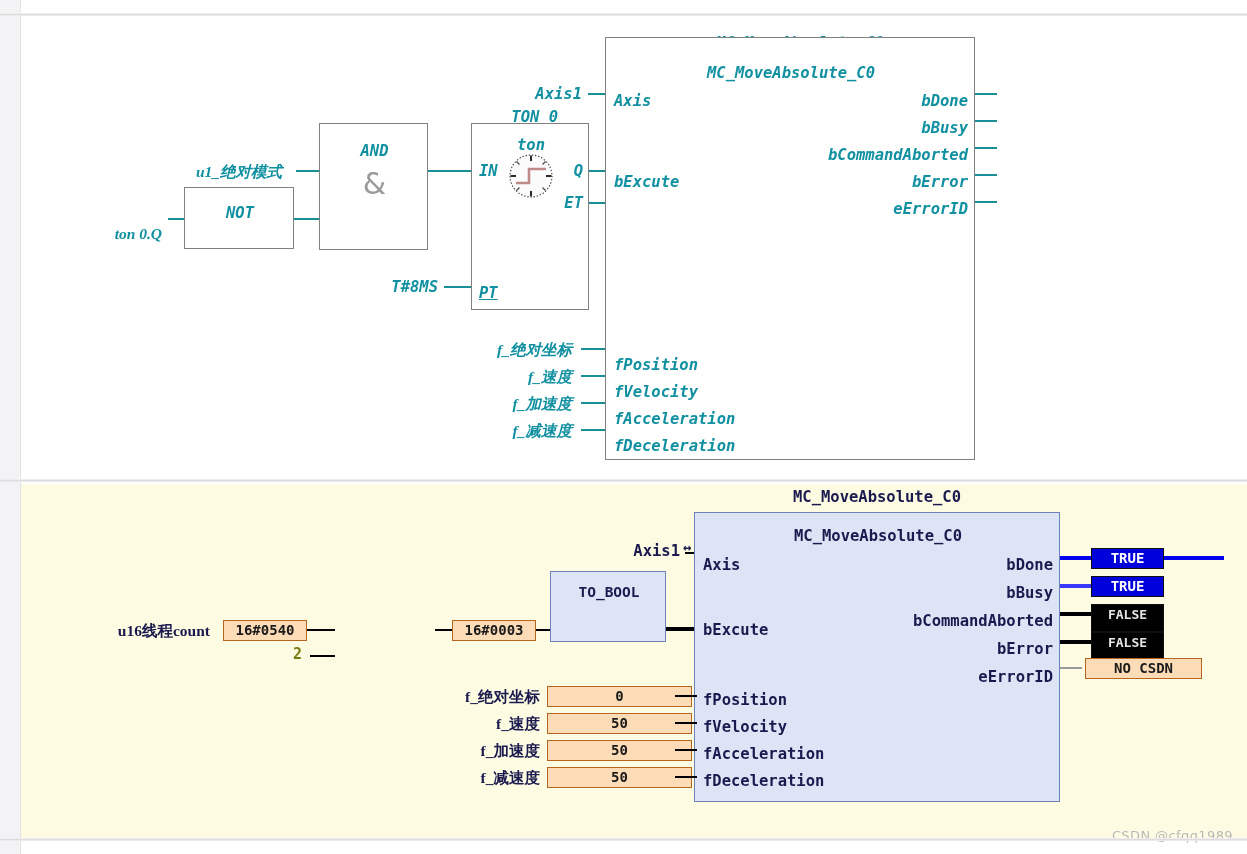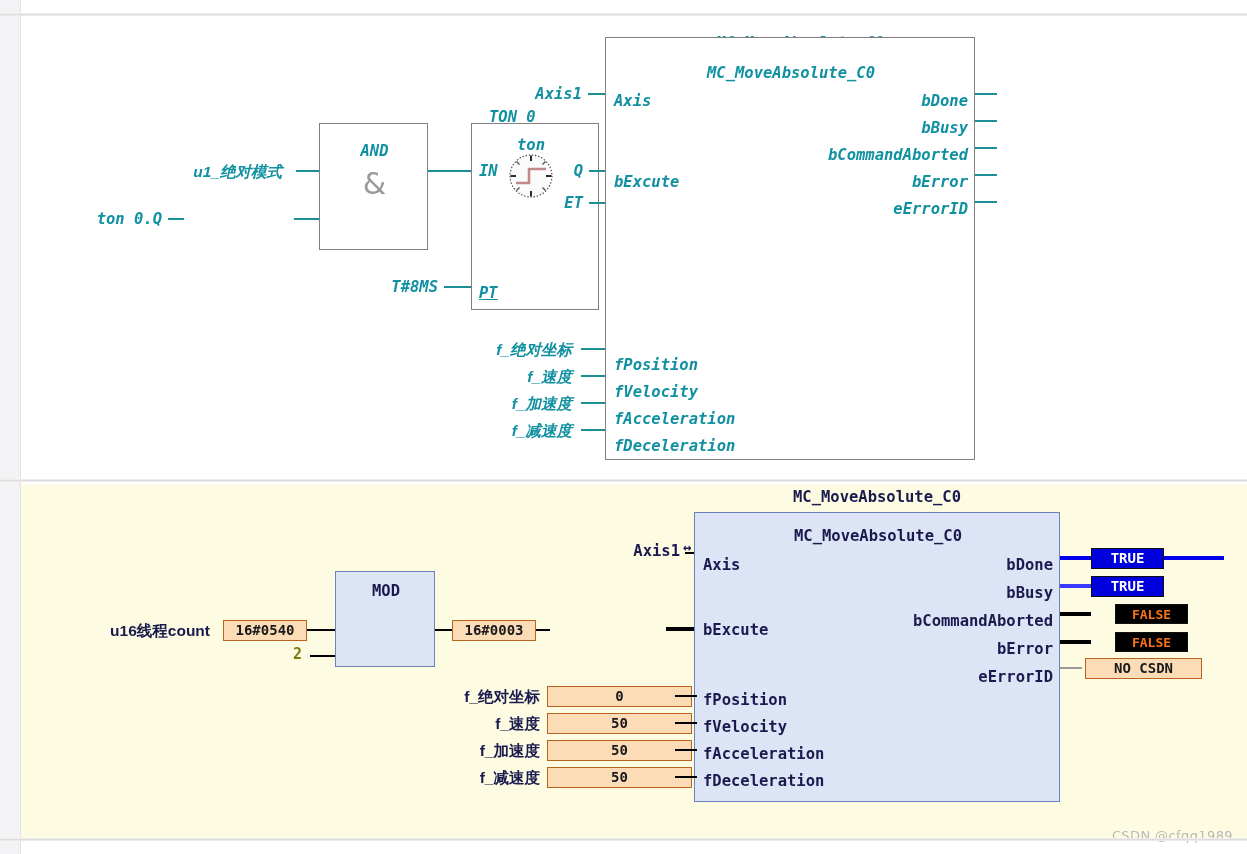--- a/index.html
+++ b/index.html
@@ -54,61 +54,64 @@
   
   .vbox{position:absolute;box-sizing:border-box;background:#fbdcb6;
         border:1.6px solid #b5651d;color:#1a1a1a;font-weight:bold;
         font-size:14px;text-align:center;line-height:19px;height:21px;
         font-family:"DejaVu Sans Mono","Liberation Mono",monospace;}
   .vtrue{position:absolute;box-sizing:border-box;background:#0000dd;
          border:1.6px solid #101010;color:#ffffff;font-weight:bold;
          font-size:14px;text-align:center;line-height:19px;height:21px;
          font-family:"DejaVu Sans Mono","Liberation Mono",monospace;}
   .vfalse{position:absolute;box-sizing:border-box;background:#000000;
-          border:1.6px solid #101010;color:#f97316;font-weight:bold;
-          font-size:13px;text-align:center;line-height:19px;height:20px;
-          font-family:"DejaVu Sans Mono","Liberation Mono",monospace;margin-left:24px;}
+          border:1.6px solid #101010;color:#e5e5e5;font-weight:bold;
+          font-size:13px;text-align:center;line-height:19px;height:28px;
+          font-family:"DejaVu Sans Mono","Liberation Mono",monospace;}
 
   
   .clock{position:absolute;width:48px;height:48px;}
 
   .watermark{position:absolute;right:14px;top:828px;color:#b9b9b9;
              font-size:13px;font-family:"DejaVu Sans","Liberation Sans",sans-serif;
              letter-spacing:.4px;margin-left:8px;}
-  .cn{font-family:Liberation Sans, sans-serif;}
+  .cn{font-family:Liberation Serif, serif;}
 </style>
 </head>
 <body>
 
 <div class="canvas">
 
   <div class="gutter"></div>
   <div class="hsep s1"></div>
   <div class="hsep s2"></div>
   <div class="hsep s3"></div>
 
   <div class="panel panel-top">
 
     <div class="lbl t-teal cn r" style="left:130px;top:148px;width:132px;">u1_绝对模式</div>
     <div class="w wh" style="left:276px;top:154px;width:52px;"></div>
 
-    <div class="lbl t-teal r" style="left:30px;top:196px;width:112px;">ton 0.Q</div>
+    <div class="lbl t-teal r" style="left:30px;top:210px;width:112px;font-family:Liberation Serif, serif;">ton 0.Q</div>
     <div class="w wh" style="left:148px;top:202px;width:16px;"></div>
 
+    <div class="blk blk-white" style="left:164px;top:171px;width:110px;height:62px;">
+      <div class="lbl t-teal" style="left:0;top:18px;width:110px;text-align:center;">NOT</div>
+    </div>
     <div class="w wh" style="left:274px;top:202px;width:54px;"></div>
 
     <div class="blk blk-white" style="left:299px;top:107px;width:109px;height:127px;">
       <div class="lbl t-teal" style="left:0;top:20px;width:109px;text-align:center;font-style:italic;">AND</div>
       <div class="lbl amp" style="left:0;top:45px;width:109px;text-align:center;">&amp;</div>
     </div>
     <div class="w wh" style="left:408px;top:154px;width:43px;"></div>
 
-    <div class="lbl t-teal" style="left:469px;top:94px;width:114px;text-align:left;">TON 0</div>
-
-    <div class="blk blk-white" style="left:451px;top:107px;width:128px;height:187px;">
+    <div class="lbl t-teal" style="left:424px;top:94px;width:114px;text-align:right;">TON 0</div>
+
+    <div class="blk blk-white" style="left:451px;top:107px;width:118px;height:187px;">
       <div class="lbl t-teal" style="left:0;top:14px;width:118px;text-align:center;">ton</div>
       <div class="lbl t-teal" style="left:7px;top:40px;">IN</div>
       <div class="lbl t-teal r" style="left:68px;top:40px;width:43px;">Q</div>
       <div class="lbl t-teal r" style="left:60px;top:72px;width:51px;">ET</div>
       <div class="lbl t-teal" style="left:7px;top:162px;text-decoration:underline;">PT</div>
 
       <svg class="clock" style="left:35px;top:28px;" viewBox="0 0 48 48">
         <circle cx="24" cy="24" r="21" fill="#fbfbfb" stroke="#3a3a3a" stroke-width="1.1" stroke-dasharray="1.4 1.8"></circle>
         <g stroke="#2b2b2b" stroke-width="2">
           <line x1="24" y1="3.5" x2="24" y2="9"></line>
@@ -176,28 +179,28 @@
 
   <div class="panel panel-bottom">
 
     <div class="lbl t-navy cn r" style="left:40px;top:139px;width:150px;">u16线程count</div>
     <div class="vbox" style="left:203px;top:136px;width:84px;">16#0540</div>
     <div class="w-dark" style="left:287px;top:145px;width:28px;height:2px;"></div>
 
     <div class="lbl t-olive r" style="left:220px;top:163px;width:62px;">2</div>
     <div class="w-dark" style="left:290px;top:171px;width:25px;height:2px;"></div>
 
-    <div class="blk blk-blue" style="left:315px;top:87px;width:100px;height:96px;">
-      <div class="lbl t-navy" style="left:0;top:12px;width:100px;text-align:center;">MOD</div>
-    </div>
     <div class="w-dark" style="left:415px;top:145px;width:17px;height:2px;"></div>
 
     <div class="vbox" style="left:432px;top:136px;width:84px;">16#0003</div>
     <div class="w-dark" style="left:516px;top:145px;width:14px;height:2px;"></div>
 
+    <div class="blk blk-blue" style="left:530px;top:87px;width:116px;height:71px;">
+      <div class="lbl t-navy" style="left:0;top:13px;width:116px;text-align:center;font-size:14.5px;">TO_BOOL</div>
+    </div>
     <div class="w-dark" style="left:646px;top:143px;width:28px;height:4px;"></div>
 
     <div class="lbl t-navy r" style="left:560px;top:60px;width:100px;">Axis1</div>
     <div class="w-dark" style="left:665px;top:68px;width:22px;height:2px;"></div>
     <div class="lbl t-navy" style="left:663px;top:56px;font-size:14px;">↔</div>
 
     <div class="lbl t-navy" style="left:674px;top:6px;width:366px;text-align:center;">MC_MoveAbsolute_C0</div>
 
     <div class="blk blk-blue" style="left:674px;top:28px;width:366px;height:290px;">
       <div class="lbl t-navy" style="left:0;top:16px;width:366px;text-align:center;">MC_MoveAbsolute_C0</div>

